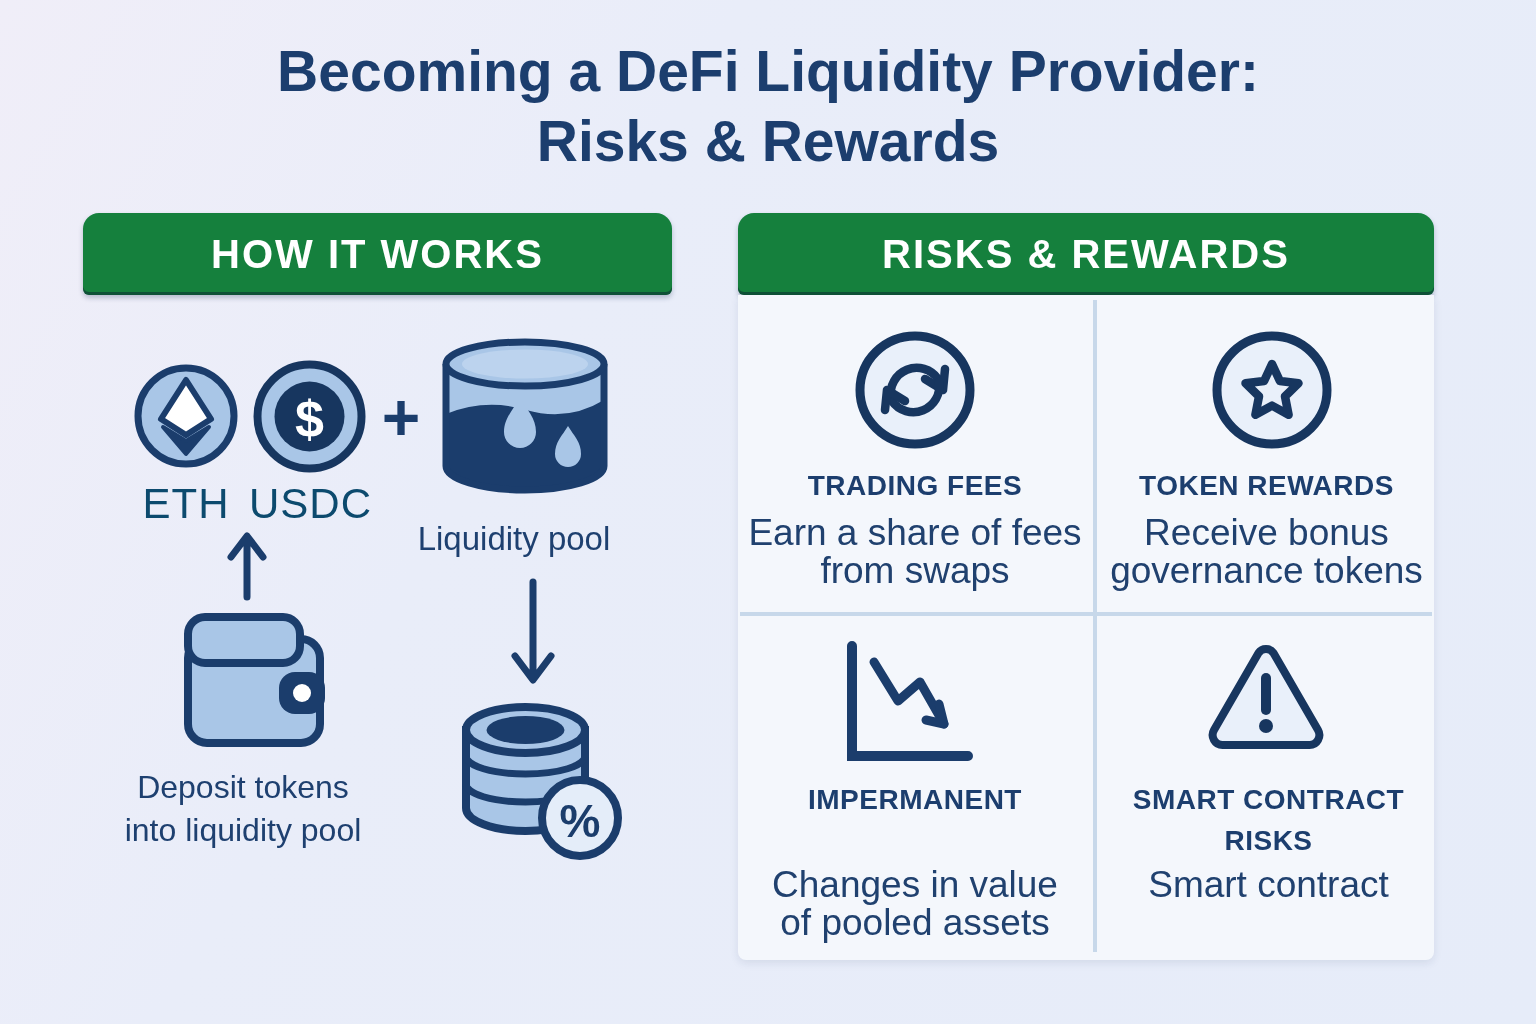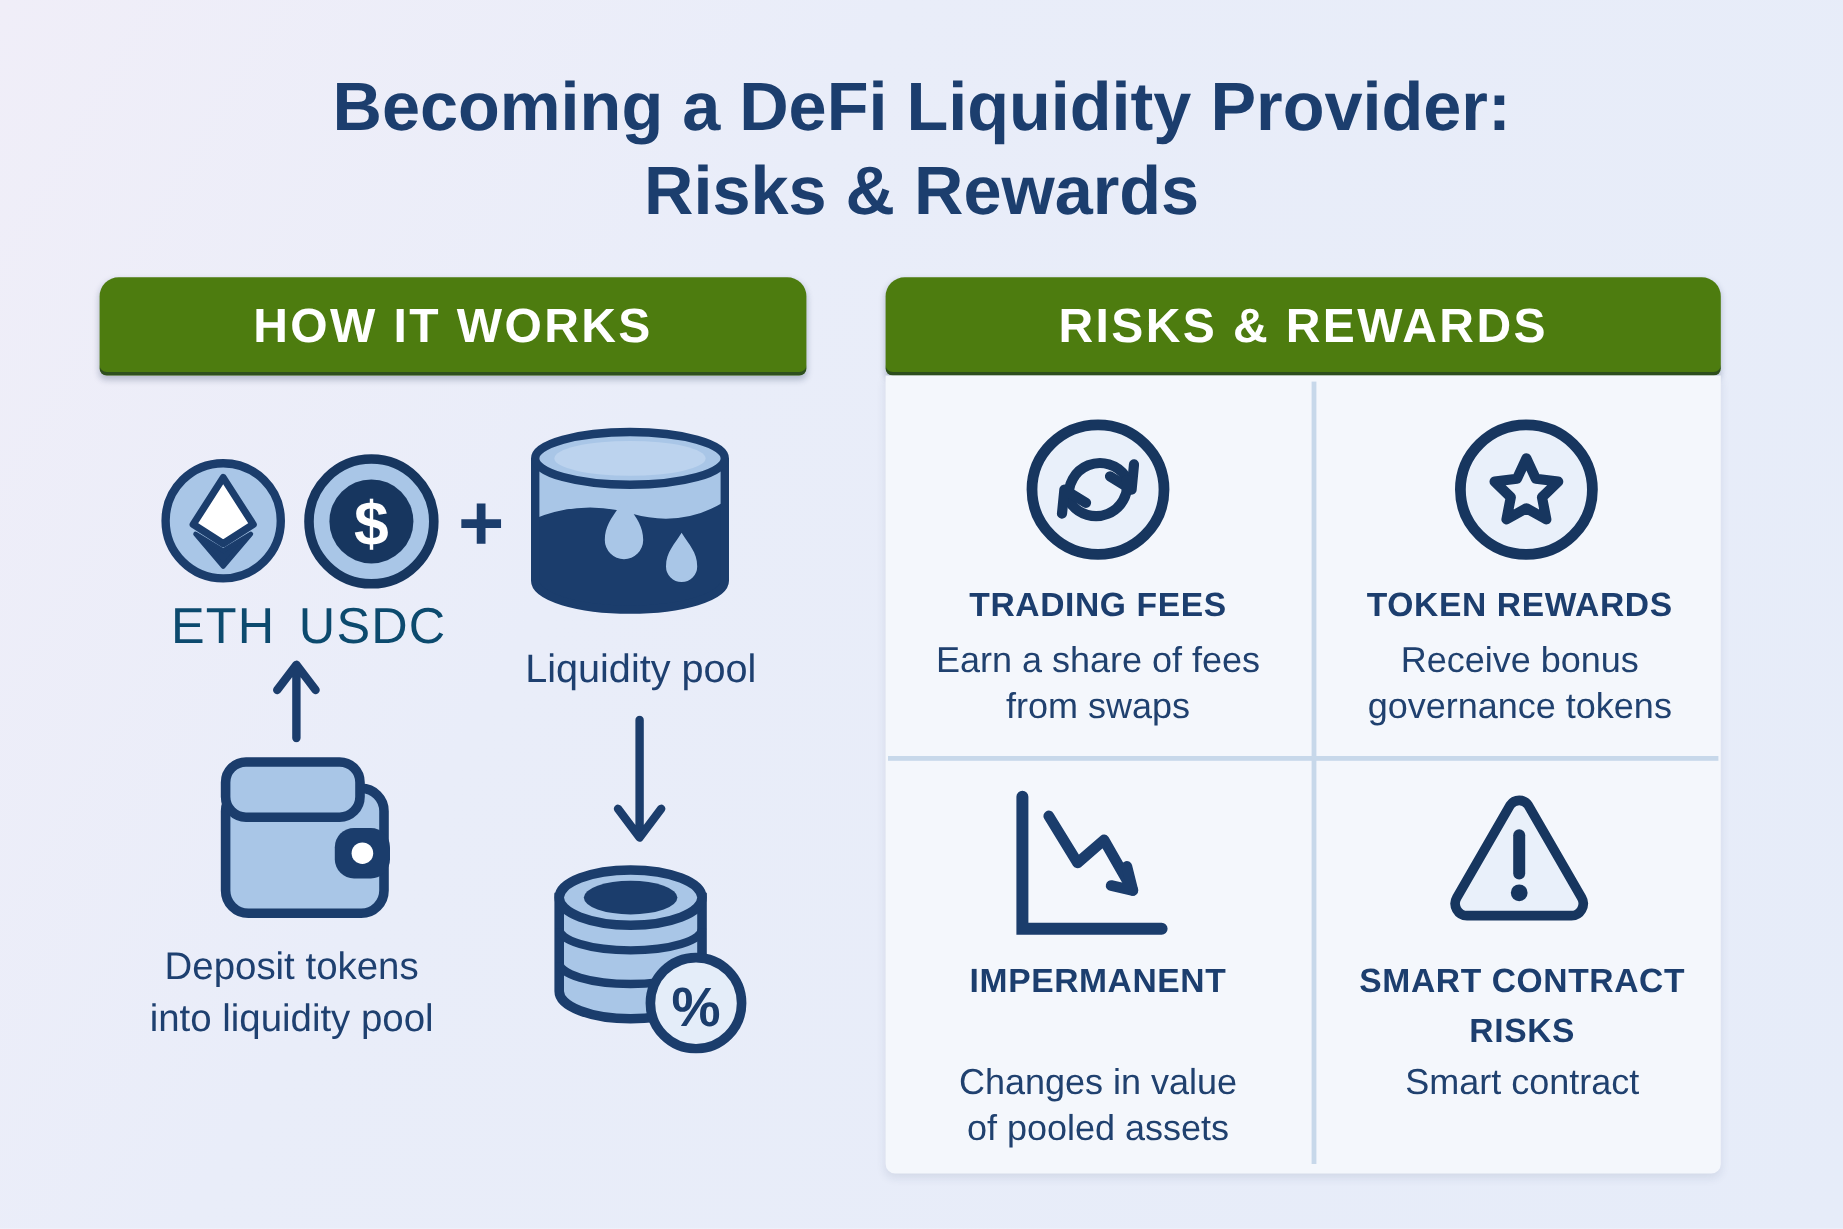--- a/index.html
+++ b/index.html
@@ -2,32 +2,32 @@
 <html><head>
 <meta charset="utf-8">
 <style>
   html,body{margin:0;padding:0;}
   body{
     width:1536px;height:1024px;overflow:hidden;
     font-family:"Liberation Sans",sans-serif;
     background:linear-gradient(120deg,#f0eef8 0%,#e9edf9 35%,#e6ecf9 100%);
     color:#1e4070;
   }
-  #canvas{position:relative;width:1536px;height:800px;margin-top:18px;}
+  #canvas{position:relative;width:1536px;height:800px;}
   .abs{position:absolute;}
   .center{text-align:center;}
 
   .page-title{
     left:0;top:36px;width:1536px;
     font-size:57px;line-height:70px;font-weight:800;
     color:#1c3e6e;text-align:center;letter-spacing:0px;
   }
 
   .hdr{
-    background:#4d7c0f;
+    background:#15803d;
     border-radius:16px 16px 6px 6px;
     box-shadow:0 3px 5px rgba(20,40,80,.25), inset 0 -3px 0 rgba(8,24,48,.45);
     color:#ffffff;font-weight:800;font-size:40px;letter-spacing:2px;
     display:flex;align-items:center;justify-content:center;
   }
   .hdr-left{left:83px;top:213px;width:589px;height:82px;}
   .hdr-right{left:738px;top:213px;width:696px;height:82px;}
 
   .panel-right{
     left:738px;top:295px;width:696px;height:665px;
@@ -36,21 +36,21 @@
   }
   .v-divider{left:1093px;top:300px;width:4px;height:652px;background:#c7d8ea;}
   .h-divider{left:740px;top:612px;width:692px;height:4px;background:#c7d8ea;}
 
   .coin-label{font-size:42px;font-weight:400;color:#0c4a6e;letter-spacing:1px;}
   .plus-sign{font-size:66px;font-weight:700;color:#1b3d6c;line-height:80px;}
   .pool-label{font-size:33px;font-weight:500;color:#1e4070;}
   .caption{font-size:32px;line-height:43px;font-weight:500;color:#1e4070;}
 
   .q-title{font-size:28px;line-height:41px;font-weight:800;color:#1c3e6e;letter-spacing:.5px;}
-  .q-desc{font-size:30px;line-height:38px;font-weight:500;color:#20416f;}
+  .q-desc{font-size:37px;line-height:38px;font-weight:500;color:#20416f;}
 </style>
 </head>
 <body>
 
 <div id="canvas">
 
   <div class="abs page-title">
     <div>Becoming a DeFi Liquidity Provider:</div>
     <div>Risks &amp; Rewards</div>
   </div>
@@ -77,21 +77,21 @@
 
   <svg class="abs" style="left:438px;top:336px" width="174" height="160" viewBox="0 0 174 160">
     <path d="M8 28 L8 130 A79 24 0 0 0 166 130 L166 28 Z" fill="#1b3d6c"></path>
     <path d="M8 28 L8 78 Q48 62 88 74 Q130 86 166 64 L166 28 Z" fill="#a9c6e7"></path>
     <path d="M8 28 L8 130 A79 24 0 0 0 166 130 L166 28" fill="none" stroke="#1b3d6c" stroke-width="7"></path>
     <ellipse cx="87" cy="28" rx="79" ry="22" fill="#a9c6e7" stroke="#1b3d6c" stroke-width="7"></ellipse>
     <ellipse cx="87" cy="28" rx="63" ry="14.5" fill="#bcd3ee"></ellipse>
     <path d="M82 62 C89 74 98 82 98 96 A16 16 0 1 1 66 96 C66 82 75 74 82 62 Z" fill="#a9c6e7"></path>
     <path d="M130 90 C136 100 143 106 143 118 A13 13 0 1 1 117 118 C117 106 124 100 130 90 Z" fill="#a9c6e7"></path>
   </svg>
-  <div class="abs pool-label center" style="left:384px;top:520px;width:300px">Liquidity pool</div>
+  <div class="abs pool-label center" style="left:364px;top:520px;width:300px">Liquidity pool</div>
 
   <svg class="abs" style="left:225px;top:531px" width="44" height="70" viewBox="0 0 44 70">
     <path d="M22 66 L22 8 M6 26 L22 5 L38 26" fill="none" stroke="#1b3d6c" stroke-width="7" stroke-linecap="round" stroke-linejoin="round"></path>
   </svg>
 
   <svg class="abs" style="left:183px;top:612px" width="142" height="136" viewBox="0 0 142 136">
     <rect x="5" y="27" width="132" height="104" rx="19" fill="#a9c6e7" stroke="#1b3d6c" stroke-width="8"></rect>
     <rect x="5" y="5" width="112" height="46" rx="17" fill="#a9c6e7" stroke="#1b3d6c" stroke-width="8"></rect>
     <rect x="96" y="60" width="46" height="42" rx="16" fill="#1b3d6c"></rect>
     <circle cx="119" cy="81" r="9" fill="#ffffff"></circle>

